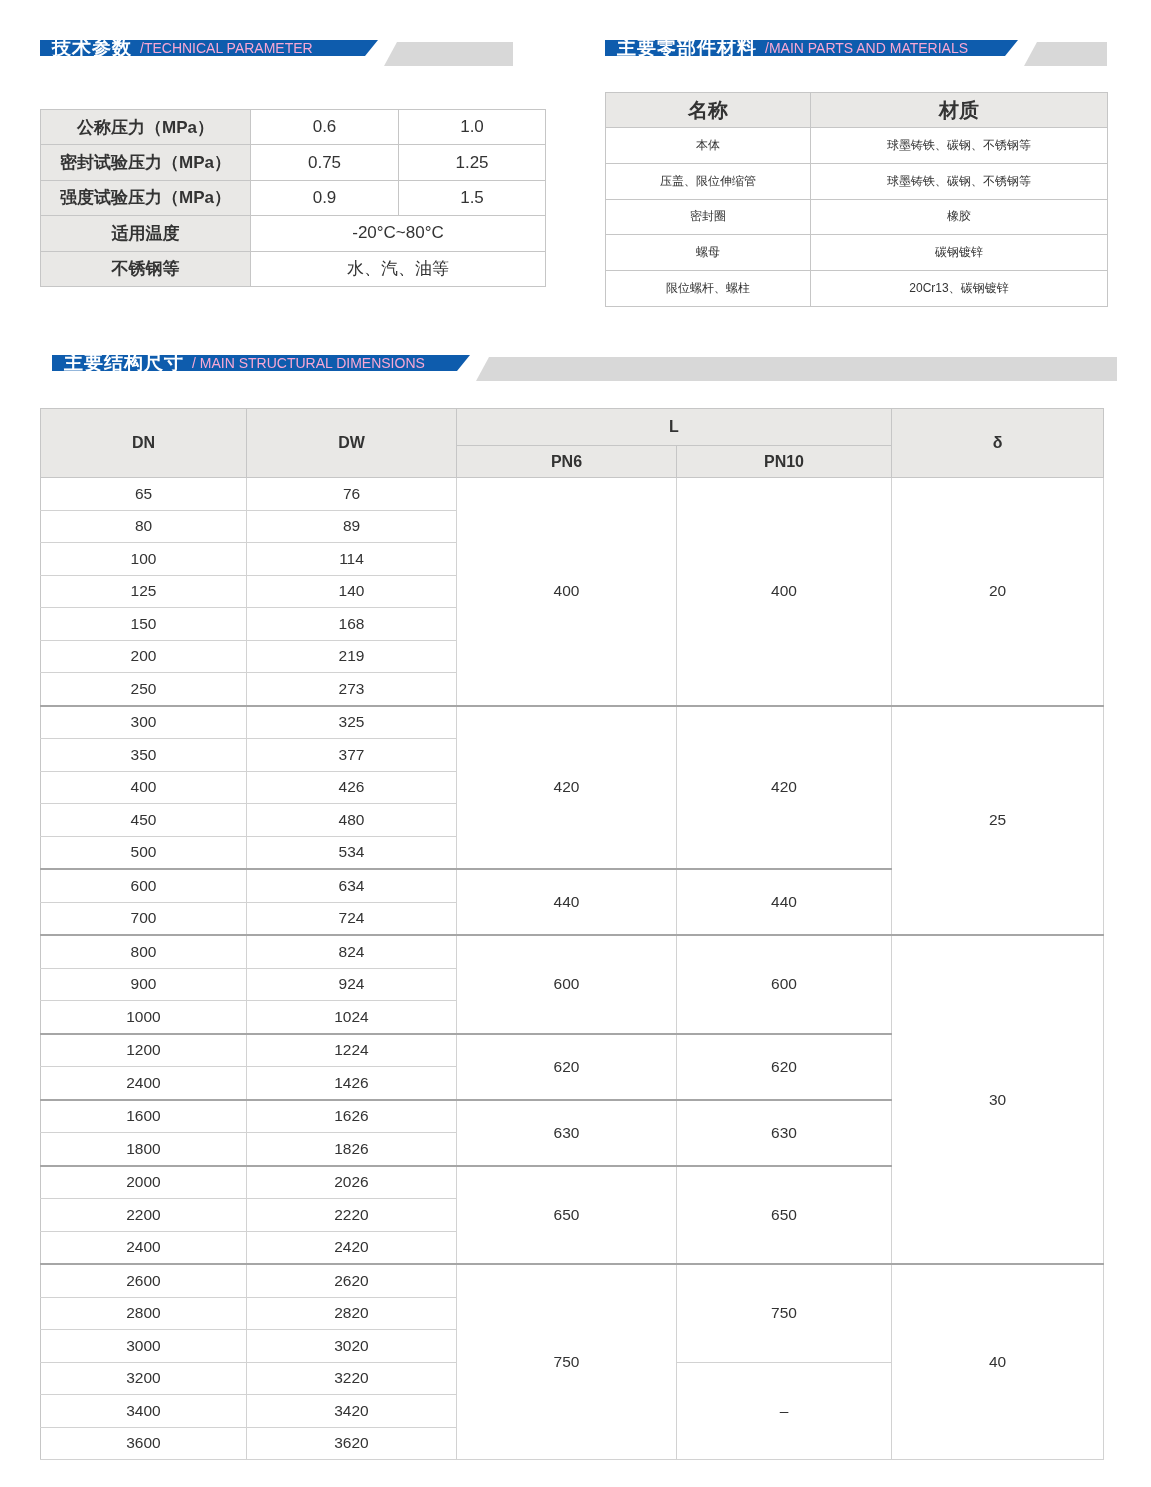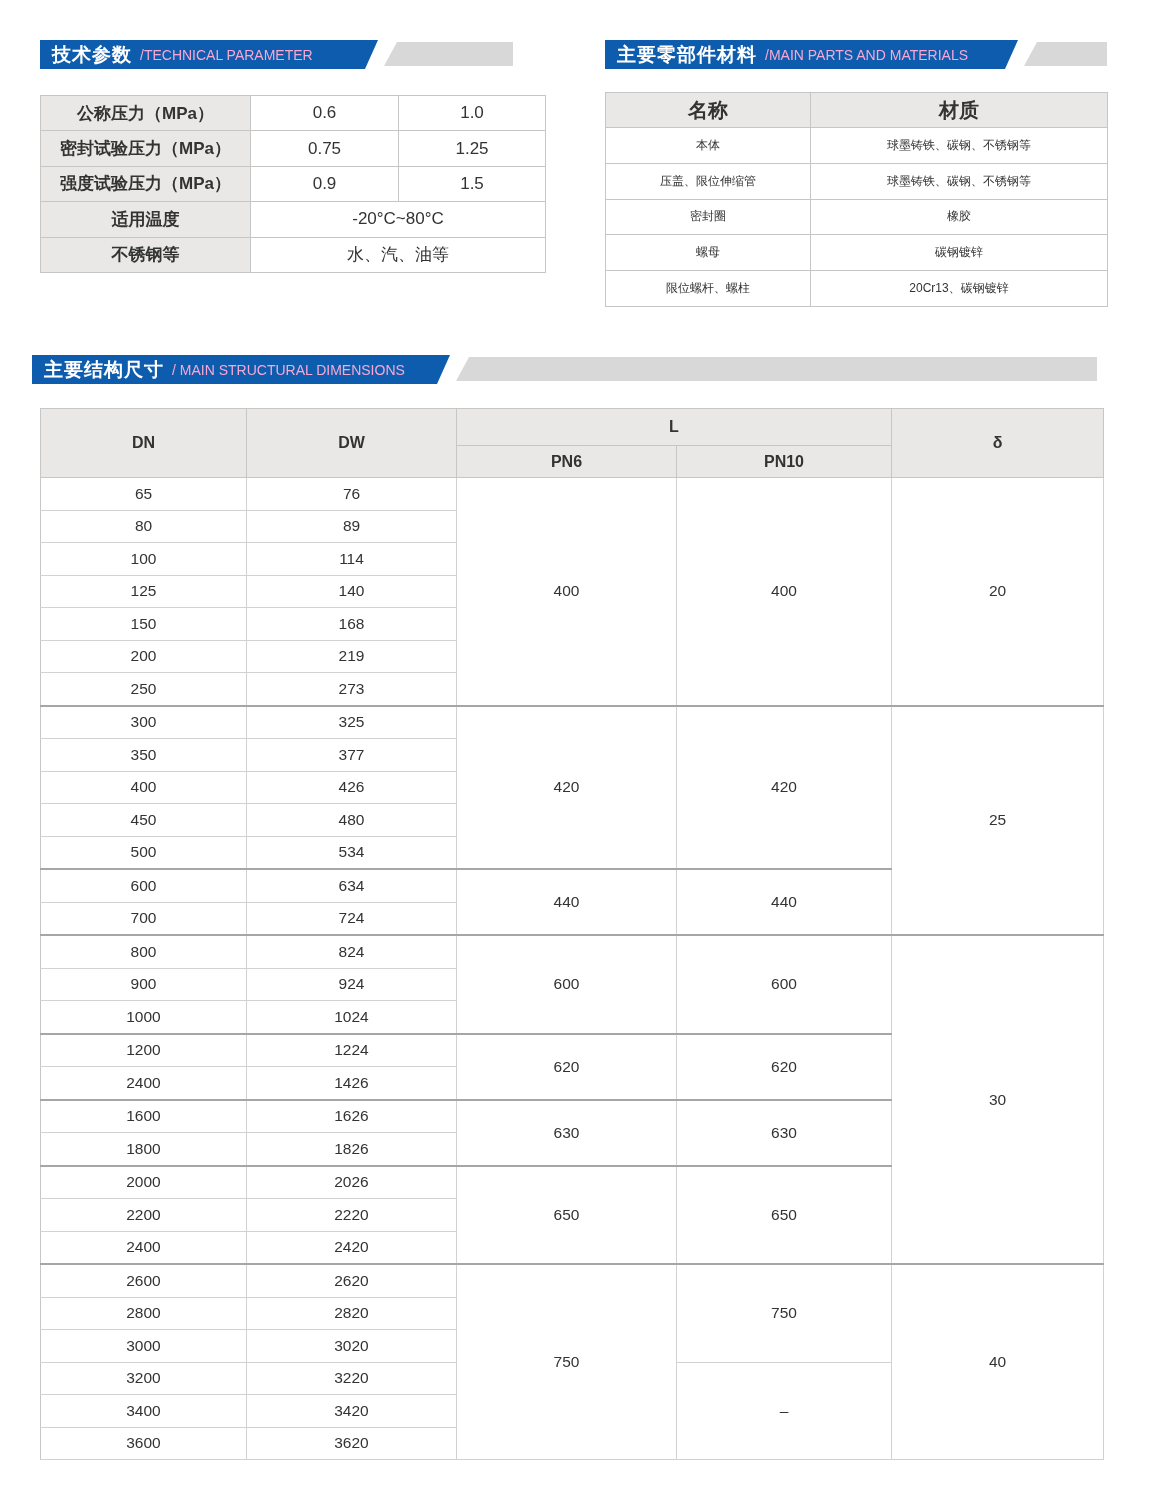--- a/index.html
+++ b/index.html
@@ -15,36 +15,36 @@
   body{
     width:1151px;height:1487px;background:#ffffff;
     font-family:"Liberation Sans","DejaVu Sans",sans-serif;
     color:var(--txt);
   }
   .page{position:relative;width:1151px;height:1487px;background:#fff;overflow:hidden;}
 
   
   .banner{position:absolute;height:28px;}
   .b-blue{
-    position:absolute;left:0;top:0;height:29px;background:var(--blue);
+    position:absolute;left:0;top:0;height:16px;background:var(--blue);
     clip-path:polygon(0 0,100% 0,calc(100% - 13px) 100%,0 100%);
     display:flex;align-items:center;gap:8px;padding-left:12px;box-sizing:border-box;
   }
   .b-gray{
     position:absolute;top:2px;height:24px;right:0;background:var(--gray);
     clip-path:polygon(13px 0,100% 0,100% 100%,0 100%);
   }
   .b-zh{color:#fff;font-weight:bold;font-size:19px;letter-spacing:1px;white-space:nowrap;}
   .b-en{color:#f9a8d4;font-size:14px;white-space:nowrap;padding-right:28px;}
 
   
   table{border-collapse:collapse;table-layout:fixed;background:#fff;position:absolute;}
   td,th{border:1px solid var(--bd);text-align:center;vertical-align:middle;color:var(--txt);overflow:hidden;padding:0;}
 
-  .tech{left:40px;top:95px;width:505px;}
+  .tech{left:40px;top:109px;width:505px;}
   .tech td{height:34.4px;font-size:17px;}
   .tech td.lbl{background:var(--hdr);font-weight:bold;}
 
   .mat{left:605px;top:92px;width:502px;}
   .mat th{background:var(--hdr);font-weight:bold;font-size:20px;height:34px;}
   .mat td{height:34.8px;font-size:12px;}
 
   .dim{left:40px;top:408px;width:1063px;}
   .dim th{background:var(--hdr);font-weight:bold;font-size:16px;}
   .dim th.h1{height:36px;}
@@ -136,21 +136,21 @@
         <td>螺母</td>
         <td>碳钢镀锌</td>
       </tr>
       <tr>
         <td>限位螺杆、螺柱</td>
         <td>20Cr13、碳钢镀锌</td>
       </tr>
     </tbody>
   </table>
 
-  <div class="banner" style="left:32px;top:355px;width:1065px;">
+  <div class="banner" style="left:52px;top:355px;width:1065px;">
     <div class="b-gray" style="left:424px;"></div>
     <div class="b-blue" style="width:418px;">
       <span class="b-zh">主要结构尺寸</span>
       <span class="b-en">/ MAIN STRUCTURAL DIMENSIONS</span>
     </div>
   </div>
 
   <table class="dim">
     <colgroup>
       <col style="width:206px">

